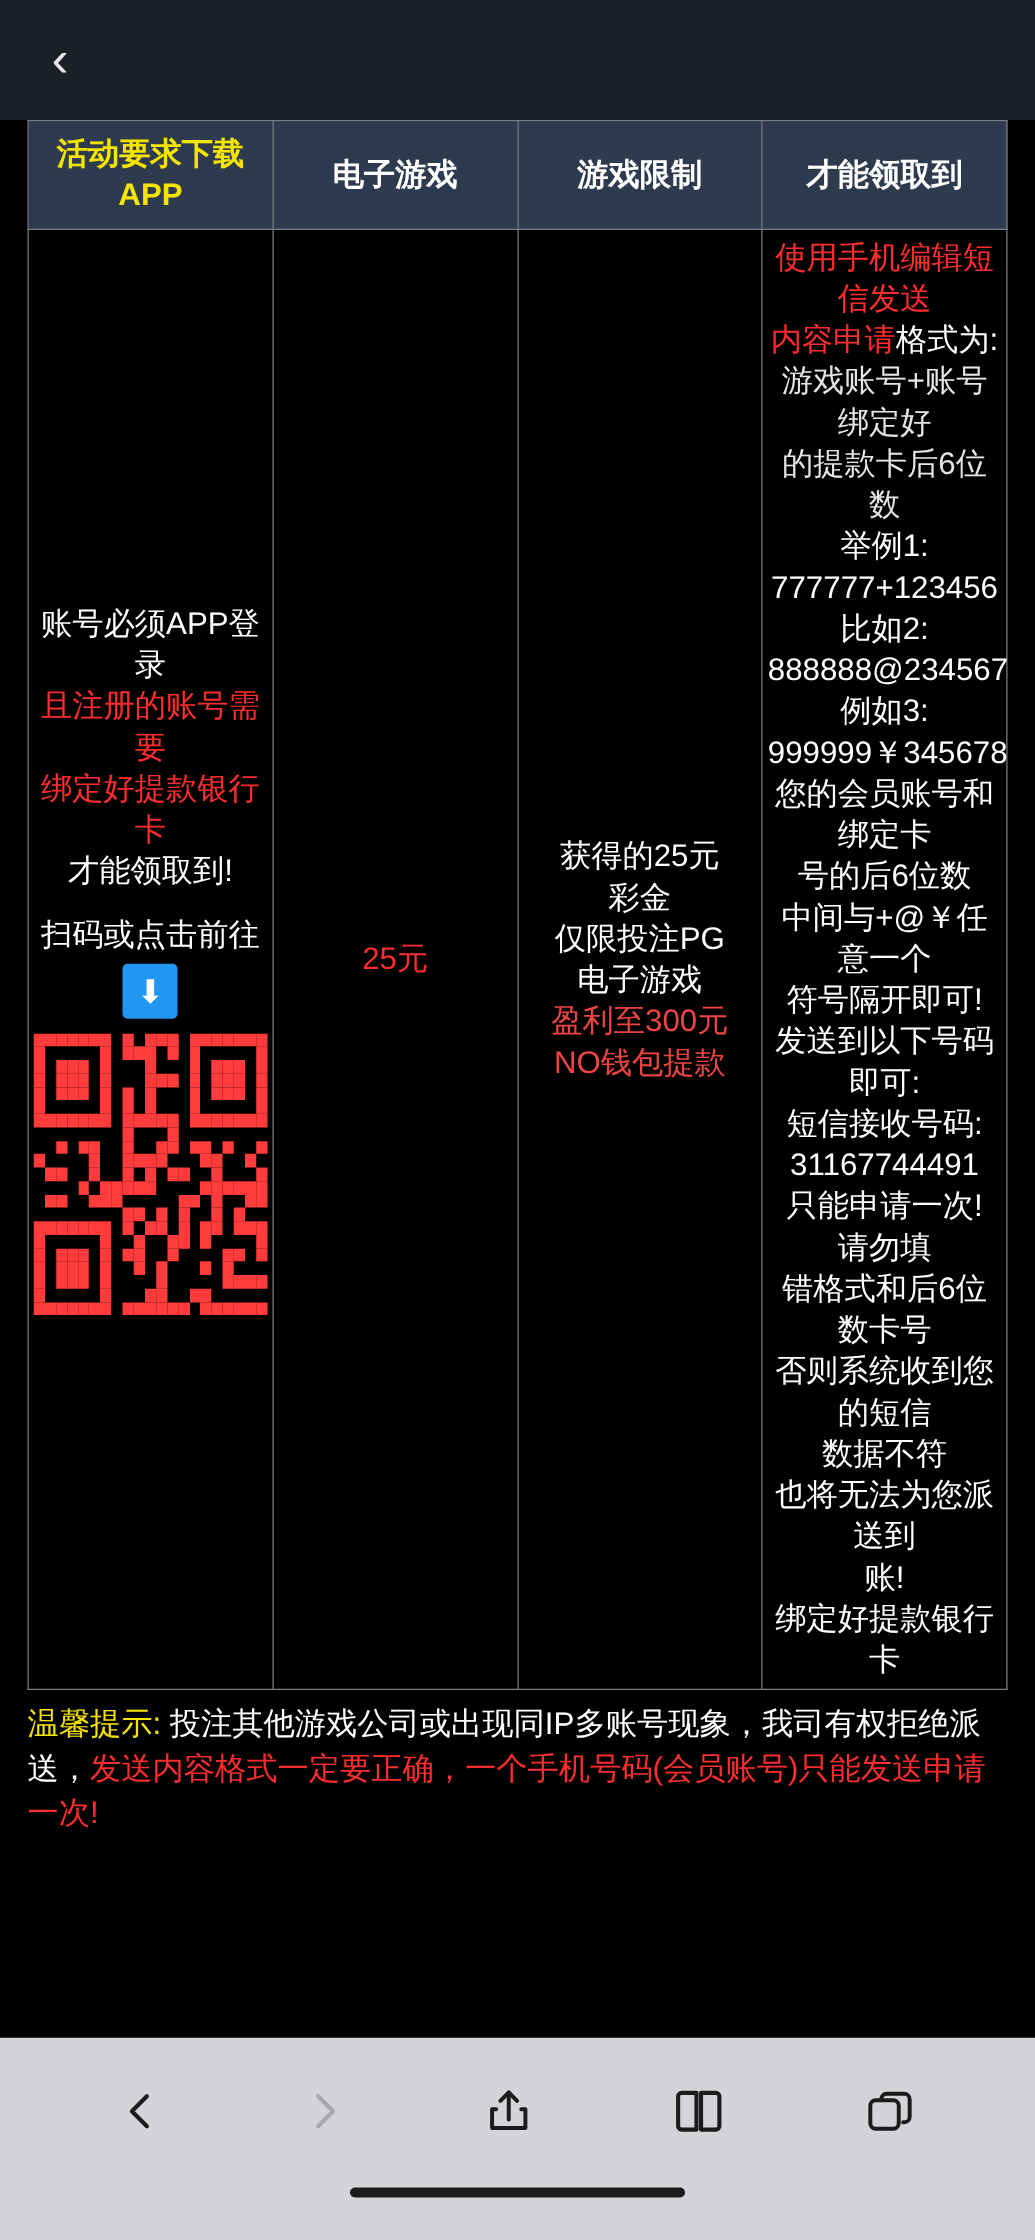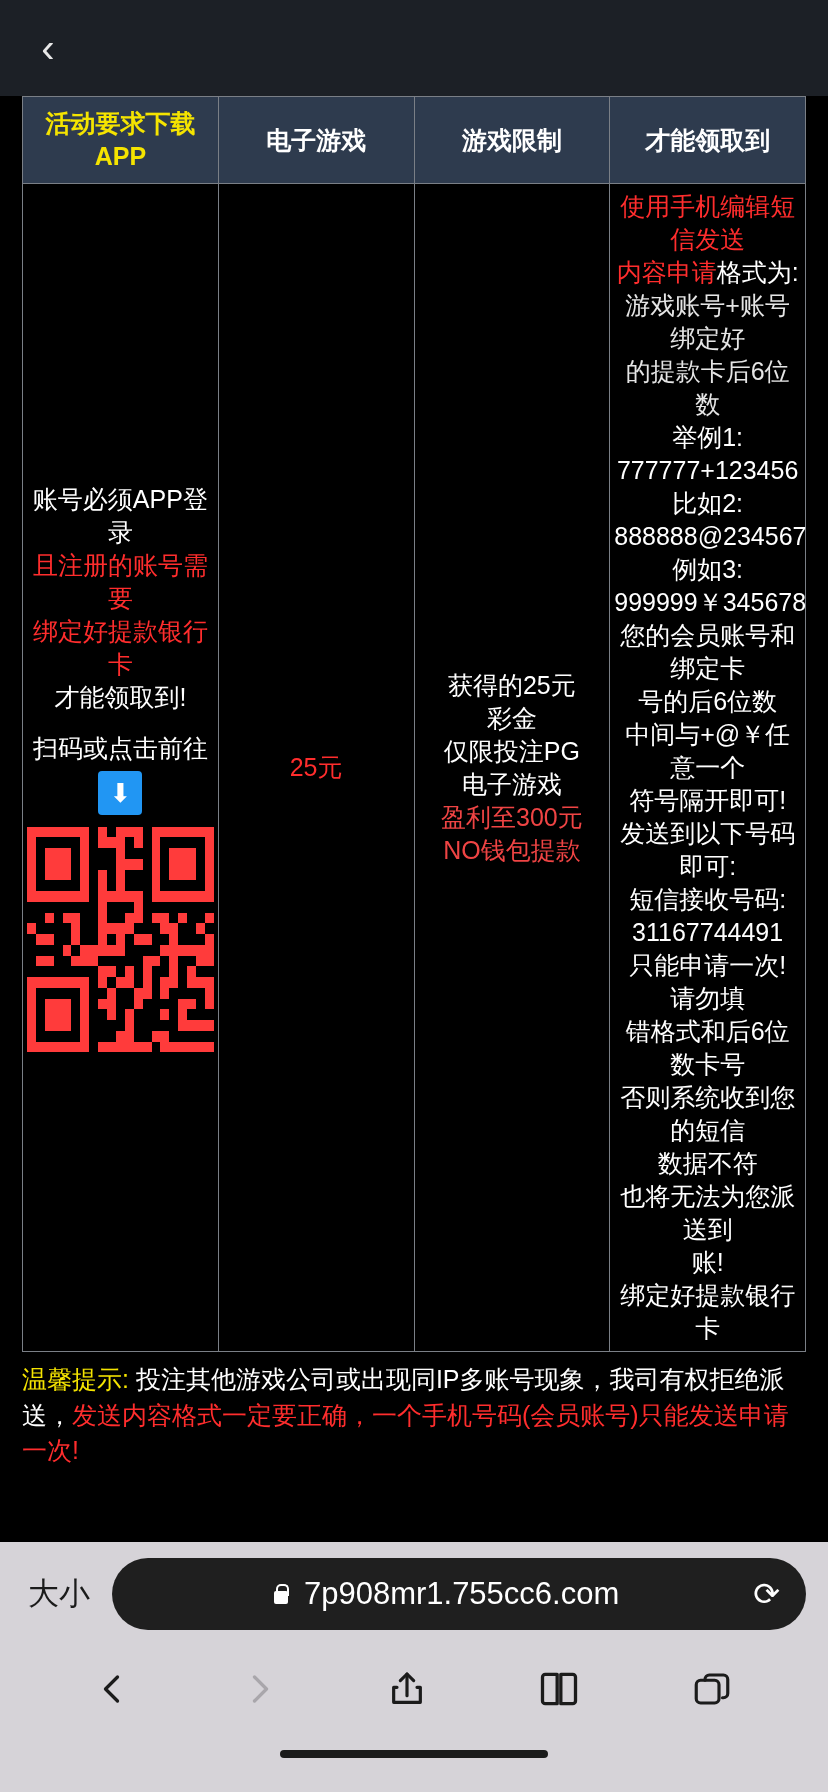--- a/index.html
+++ b/index.html
@@ -733,32 +733,20 @@
 
     <div class="notes">
       <p>
         <span class="c-yellow">温馨提示:</span><span class="c-white"> 投注其他游戏公司或出现同IP多账号现象，我司有权拒绝派送，</span><span class="c-red">发送内容格式一定要正确，一个手机号码(会员账号)只能发送申请一次!</span>
       </p>
 
     </div>
 
   </div>
 
-  <div class="browser-bar">
-    <div class="url-row">
-      <div class="size-label">大小</div>
-      <div class="url-pill">
-        <div class="url-left">
-          <span class="lock"></span>
-          <span class="url-text">7p908mr1.755cc6.com</span>
-        </div>
-        <span class="reload">⟳</span>
-      </div>
-    </div>
-  </div>
 
   <div class="tabbar">
     <span class="ico">
       <svg width="36" height="44" viewBox="0 0 24 24" fill="none" stroke="#1b1b1b" stroke-width="2.2" stroke-linecap="round" stroke-linejoin="round">
           <polyline points="15 4 7 12 15 20"></polyline>
         </svg>
     </span>
     <span class="ico dim">
       <svg width="36" height="44" viewBox="0 0 24 24" fill="none" stroke="#a9a6ab" stroke-width="2.2" stroke-linecap="round" stroke-linejoin="round">
           <polyline points="9 4 17 12 9 20"></polyline>

